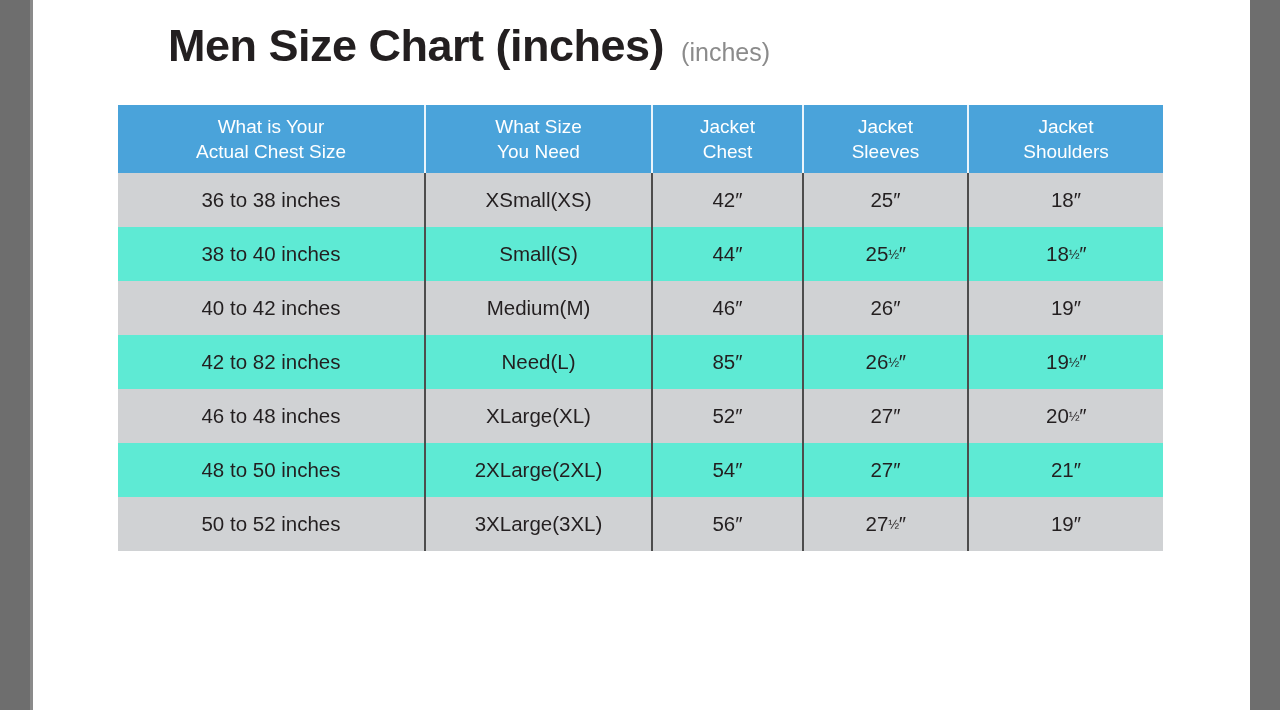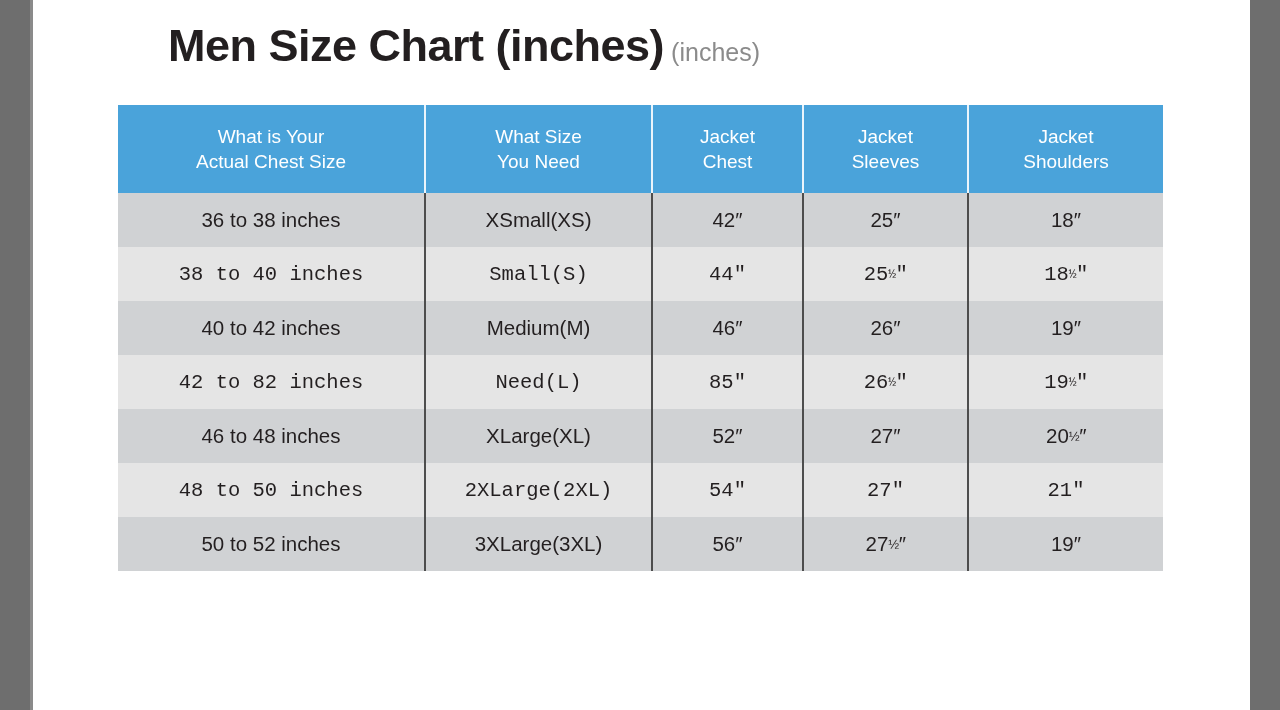--- a/index.html
+++ b/index.html
@@ -51,21 +51,21 @@
     font-size: 45px;
     font-weight: bold;
     color: #231f20;
     letter-spacing: -0.5px;
     margin-left: 40px;
   }
   #chart-title-unit {
     font-size: 25px;
     color: #8b8b8b;
     font-weight: normal;
-    margin-left: 7px;
+    margin-left: 17px;
     letter-spacing: 0px;
   }
 
   
   #size-table {
     position: absolute;
     left: 85px;
     top: 105px;
     width: 1045px;
     border-collapse: collapse;
@@ -76,21 +76,21 @@
   #size-table col.c2 { width: 151px; }
   #size-table col.c3 { width: 165px; }
   #size-table col.c4 { width: 195px; }
 
   #size-table thead th {
     background: #4aa3da;
     color: #ffffff;
     font-size: 19px;
     font-weight: normal;
     line-height: 1.33;
-    height: 88px;
+    height: 68px;
     padding: 0;
     text-align: center;
     vertical-align: middle;
     border-left: 2px solid #eaf4fb;
     border-right: 0;
   }
   #size-table thead th:first-child {
     border-left: 0;
   }
 
@@ -103,22 +103,21 @@
     color: #231f20;
     border-left: 2px solid #4d4d4d;
   }
   #size-table tbody td:first-child {
     border-left: 0;
   }
   #size-table tbody tr.band-gray td {
     background: #d0d2d4;
   }
   #size-table tbody tr.band-white td {
-    background: #e5e5e5;
-    font-family: Liberation Mono, monospace;
+    background: #5eead4;
   }
   
   #size-table tbody tr:first-child td {
     border-top: 0;
   }
   .frac {
     font-size: 13px;
     vertical-align: 2px;
     letter-spacing: -0.5px;
   }

